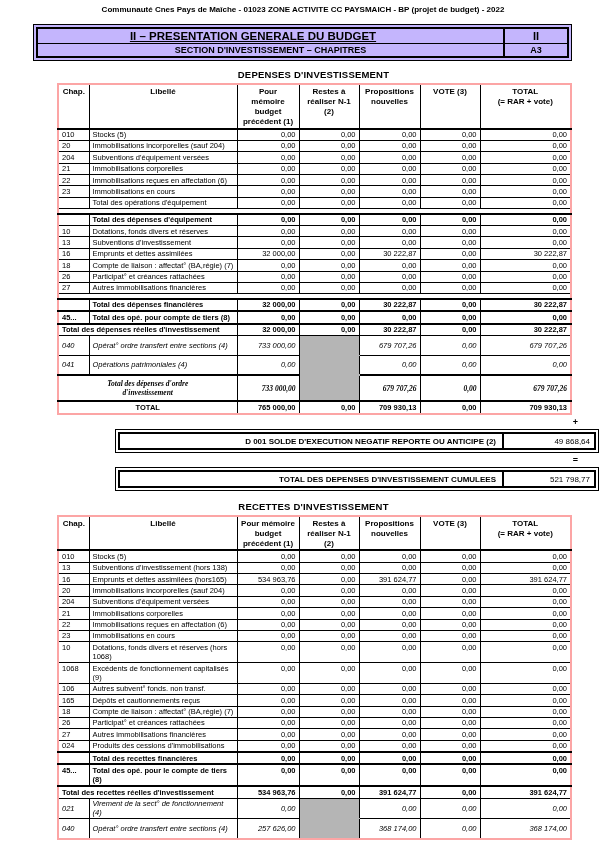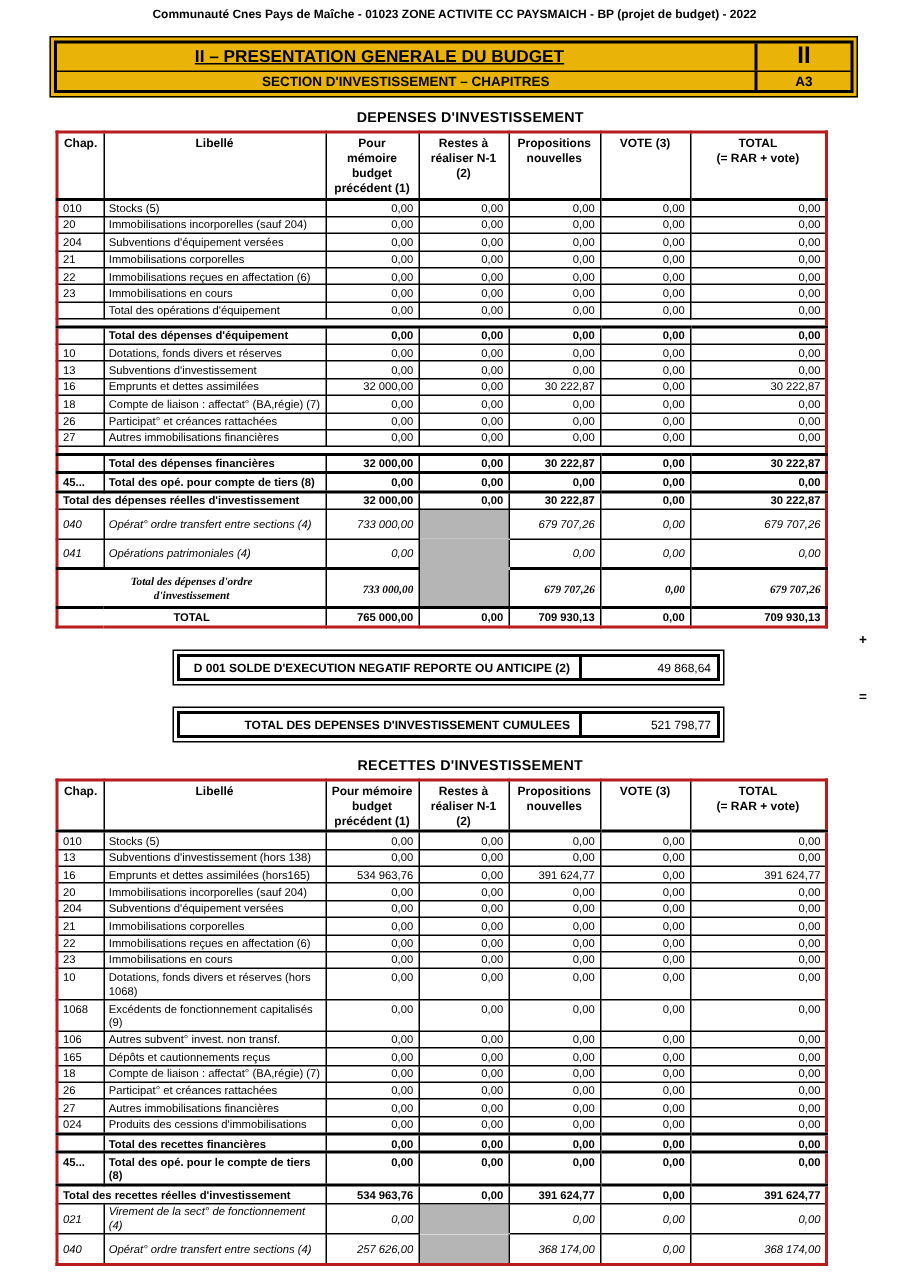--- a/index.html
+++ b/index.html
@@ -10,42 +10,42 @@
   }
   .page { position:relative; width:606px; height:850px; }
 
   .page-header {
     text-align:center; font-size:8px; font-weight:bold; padding-top:5px;
   }
 
   
   .title-wrap {
     margin:10px 0 0 33px; width:539px;
-    border:1px solid #000; padding:2px; background:#eab308;
+    border:1px solid #000; padding:2px; background:#c4b5fd;
   }
   .title-inner { border:2px solid #000; }
   .title-row { display:flex; align-items:center; }
   .title-row.first { border-bottom:1px solid #000; }
   .title-label { flex:1; text-align:center; font-weight:bold; }
   .title-row.first .title-label { font-size:11.5px; text-decoration:underline; padding:1px 0; }
   .title-row.second .title-label { font-size:9px; padding:1px 0; }
   .title-code { width:64px; border-left:2px solid #000; text-align:center; font-weight:bold; align-self:stretch;
     display:flex; align-items:center; justify-content:center; }
-  .title-row.first .title-code { font-size:16px;margin-left:35px; }
+  .title-row.first .title-code { font-size:11px;margin-left:35px; }
   .title-row.second .title-code { font-size:9px; }
 
   .section-title {
     margin:8px 0 3px 57px; width:513px; text-align:center;
     font-size:9.5px; font-weight:bold; letter-spacing:0.2px;
   }
 
   
   table.budget {
-    margin-left:37px; width:513px; border-collapse:collapse; table-layout:fixed;
-    border:2px solid #b91c1c;
+    margin-left:57px; width:513px; border-collapse:collapse; table-layout:fixed;
+    border:2px solid #fca5a5;
   }
   table.budget th, table.budget td {
     border:1px solid #000; padding:0.5px 3px; font-size:7.5px; line-height:1.25;
     overflow:hidden; vertical-align:top;
   }
   table.budget th {
     font-weight:bold; font-size:8px; text-align:center; vertical-align:top;
     white-space:pre-line; padding-top:2px; border-bottom:2px solid #000;
   }
   th.c3, td.c3 { border-left:2px solid #000; border-right:2px solid #000; }
@@ -62,21 +62,21 @@
   tr.tall td { vertical-align:middle; }
   tr.taller { height:26px;font-family:Liberation Serif, serif; }
   tr.taller td { vertical-align:middle; }
   td.spacer { height:5px; border-left:none; border-right:none; padding:0; }
   td.grey { background:#b5b5b5; }
   td.grey.gja { border-top-color:#b5b5b5; }
   td.grey.gjb { border-bottom-color:#b5b5b5; }
 
   
   .op-sign { margin:2px 28px 2px 0; text-align:right; font-size:9px; font-weight:bold; }
-  .sum-box { margin-left:115px; width:368px; border:1px solid #000; padding:2px; }
+  .sum-box { margin-left:115px; width:484px; border:1px solid #000; padding:2px; }
   .sum-inner { border:2px solid #000; display:flex; align-items:stretch; }
   .sum-label { flex:1; text-align:right; font-weight:bold; font-size:8px; padding:3px 6px 2px 2px;
     border-right:2px solid #000; }
   .sum-value { width:90px; text-align:right; font-size:8px; padding:3px 4px 2px 2px; }
 </style>
 </head>
 <body>
 
 <div class="page">
 
@@ -455,21 +455,21 @@
           <td class="c0">1068</td>
           <td class="c1 lib">Excédents de fonctionnement capitalisés (9)</td>
           <td class="val c2">0,00</td>
           <td class="val c3">0,00</td>
           <td class="val c4">0,00</td>
           <td class="val c5">0,00</td>
           <td class="val c6">0,00</td>
         </tr>
         <tr class="std">
           <td class="c0">106</td>
-          <td class="c1 lib">Autres subvent° invest. non transf.</td>
+          <td class="c1 lib">Autres subvent° fonds. non transf.</td>
           <td class="val c2">0,00</td>
           <td class="val c3">0,00</td>
           <td class="val c4">0,00</td>
           <td class="val c5">0,00</td>
           <td class="val c6">0,00</td>
         </tr>
         <tr class="std">
           <td class="c0">165</td>
           <td class="c1 lib">Dépôts et cautionnements reçus</td>
           <td class="val c2">0,00</td>

